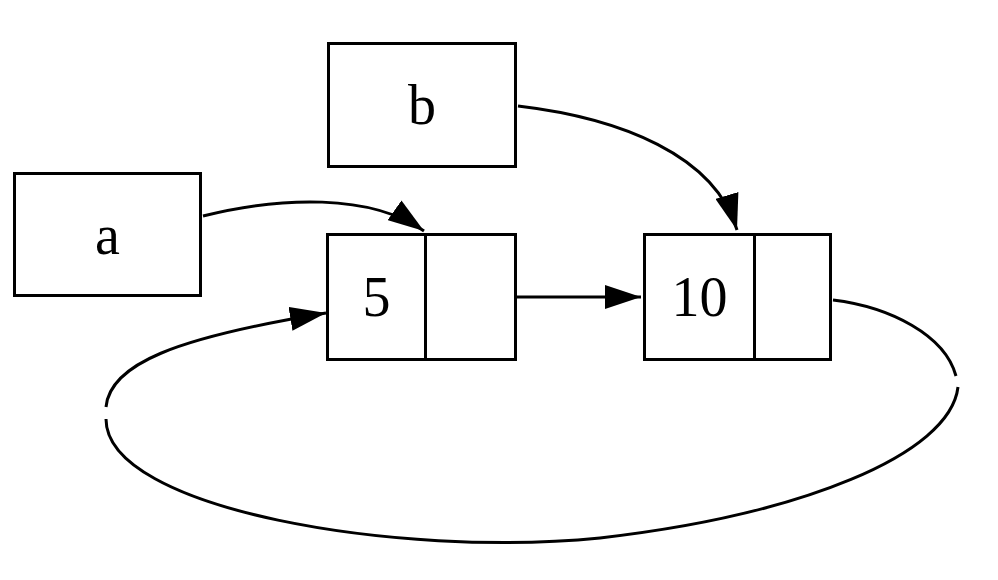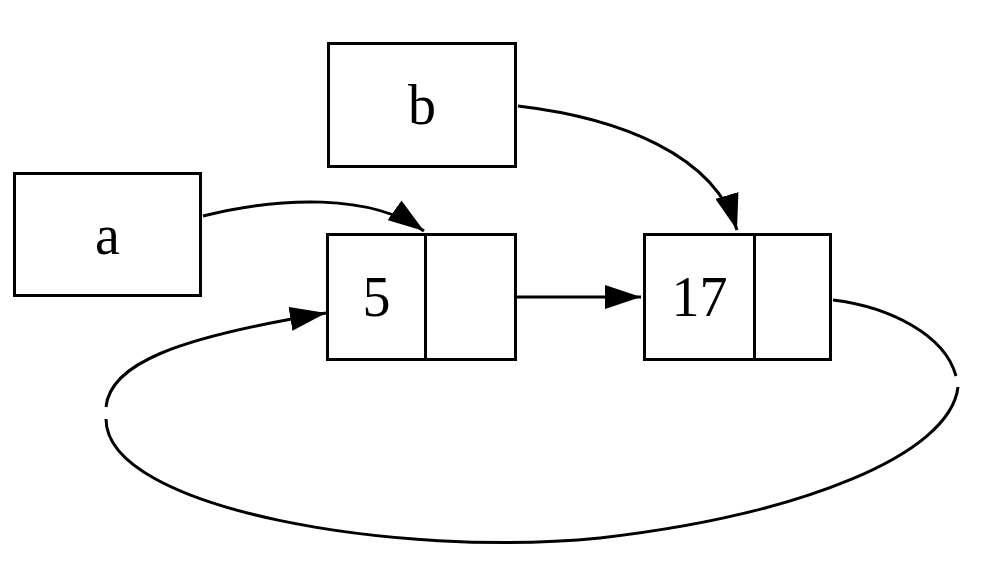--- a/index.html
+++ b/index.html
@@ -80,21 +80,21 @@
 
   <div class="list-node" id="node-5">
     <div class="cell value-cell">
       <span>5</span>
     </div>
     <div class="cell next-cell"></div>
   </div>
 
   <div class="list-node" id="node-10">
     <div class="cell value-cell">
-      <span>17</span>
+      <span>10</span>
     </div>
     <div class="cell next-cell"></div>
   </div>
 
   <svg class="edges" width="998" height="580" viewBox="0 0 998 580">
     <defs>
       <marker id="arrowhead" viewBox="0 0 12 8" refX="12" refY="4" markerWidth="12" markerHeight="8" orient="auto" markerUnits="strokeWidth">
         <path d="M 0 0 L 12 4 L 0 8 Z" fill="#000000"></path>
       </marker>
     </defs>

